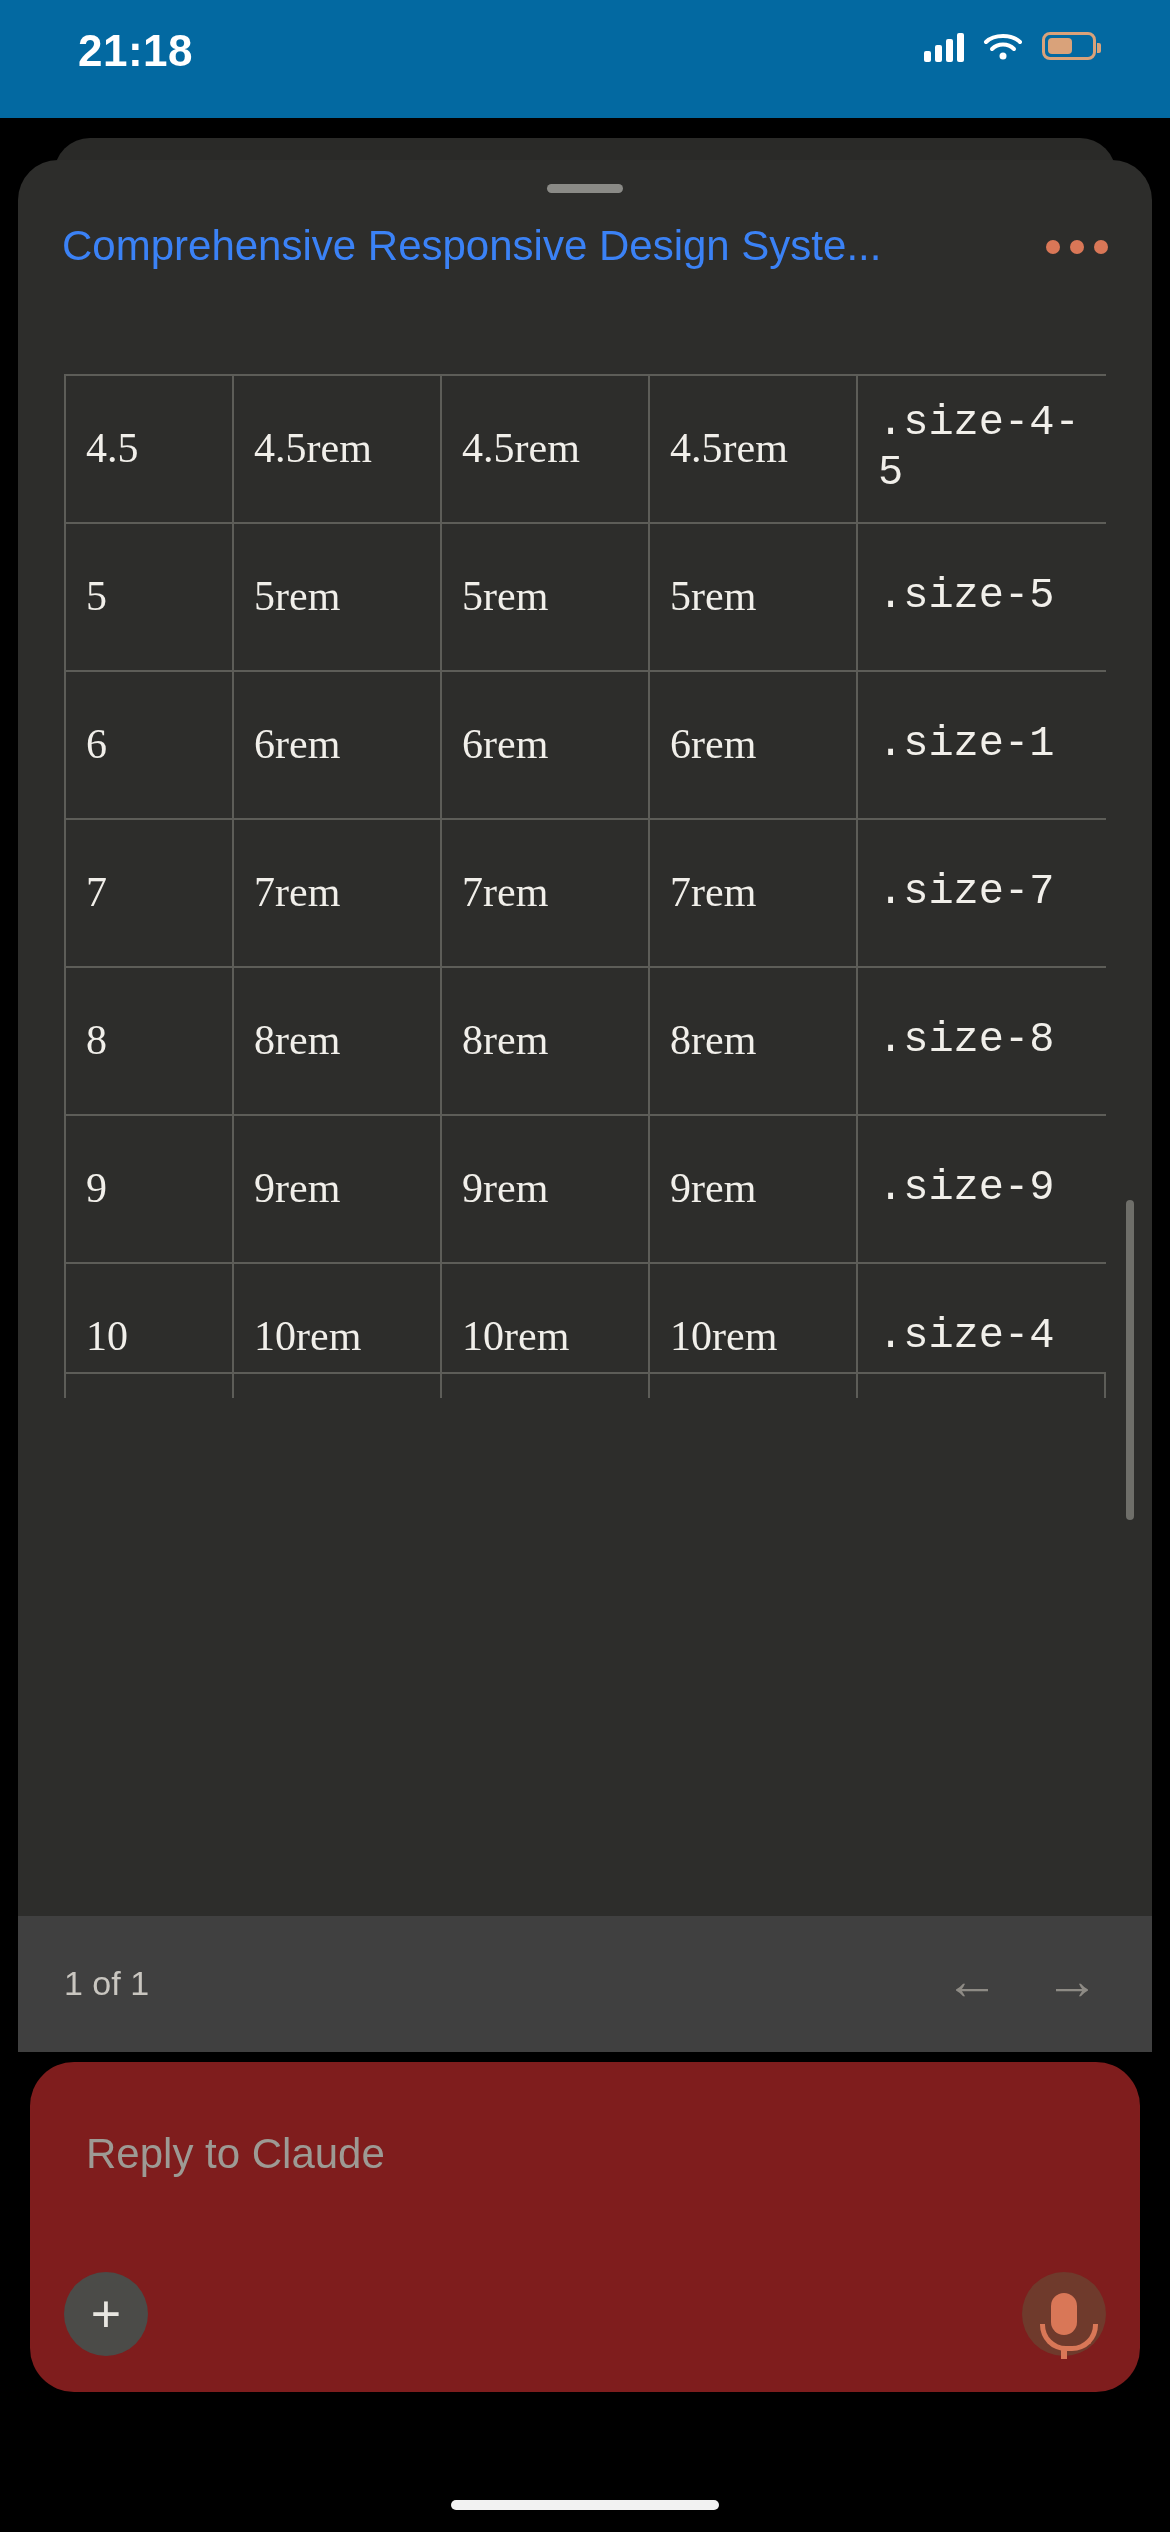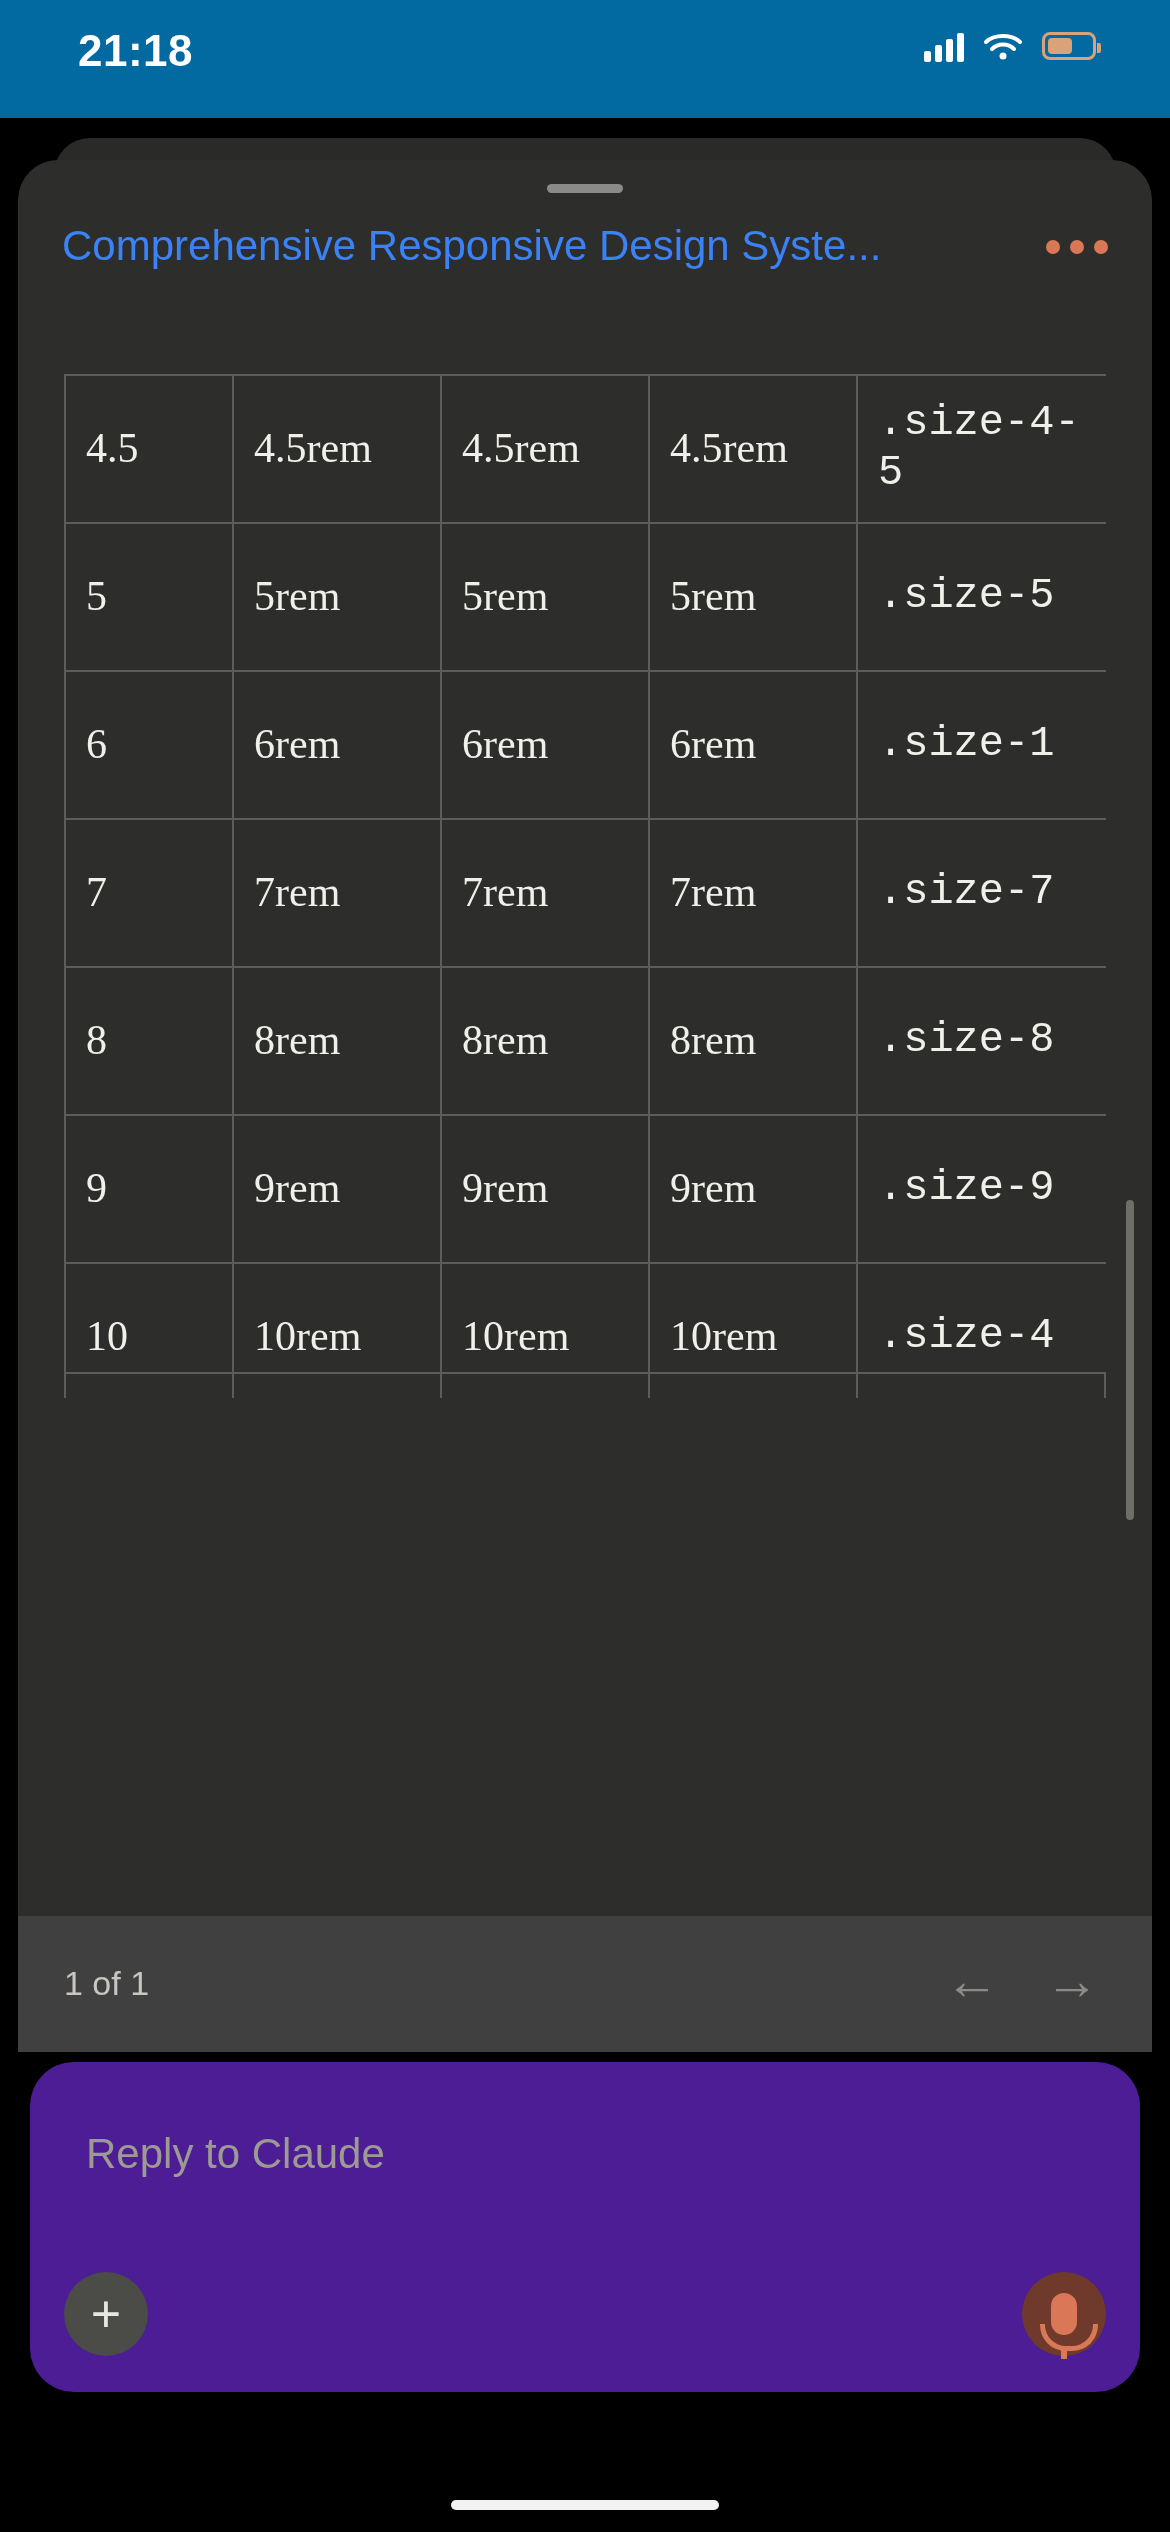--- a/index.html
+++ b/index.html
@@ -197,21 +197,21 @@
   }
   .arrow.prev { right: 148px; }
   .arrow.next { right: 48px; }
 
   
   .composer {
     position: absolute;
     left: 30px; top: 2062px;
     width: 1110px;
     height: 330px;
-    background: #4c1d95;
+    background: #7f1d1d;
     border-radius: 44px;
   }
   .composer-placeholder {
     position: absolute;
     left: 56px; top: 68px;
     color: #9d9a94;
     font-size: 42px;
   }
   .plus-btn {
     position: absolute;

